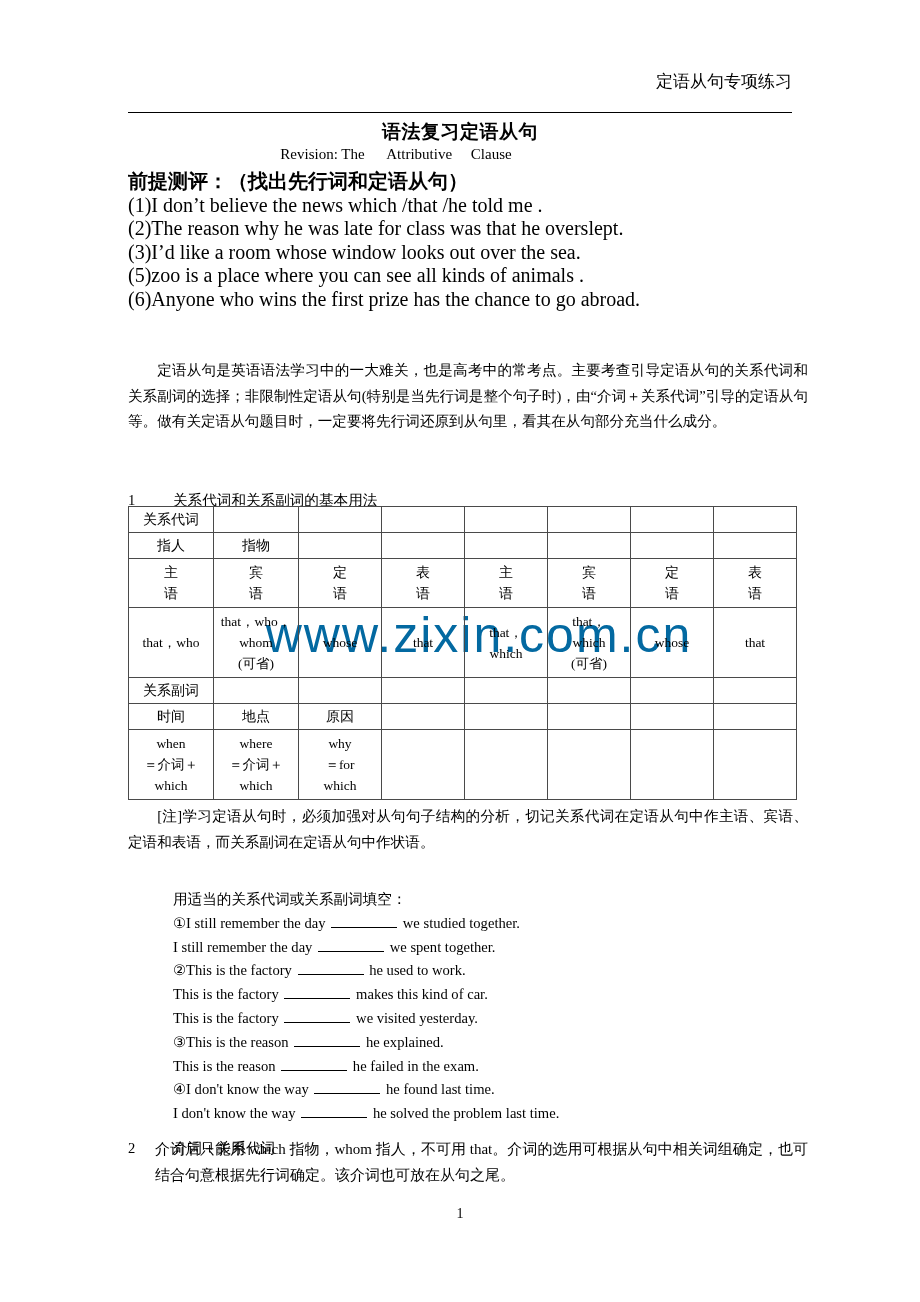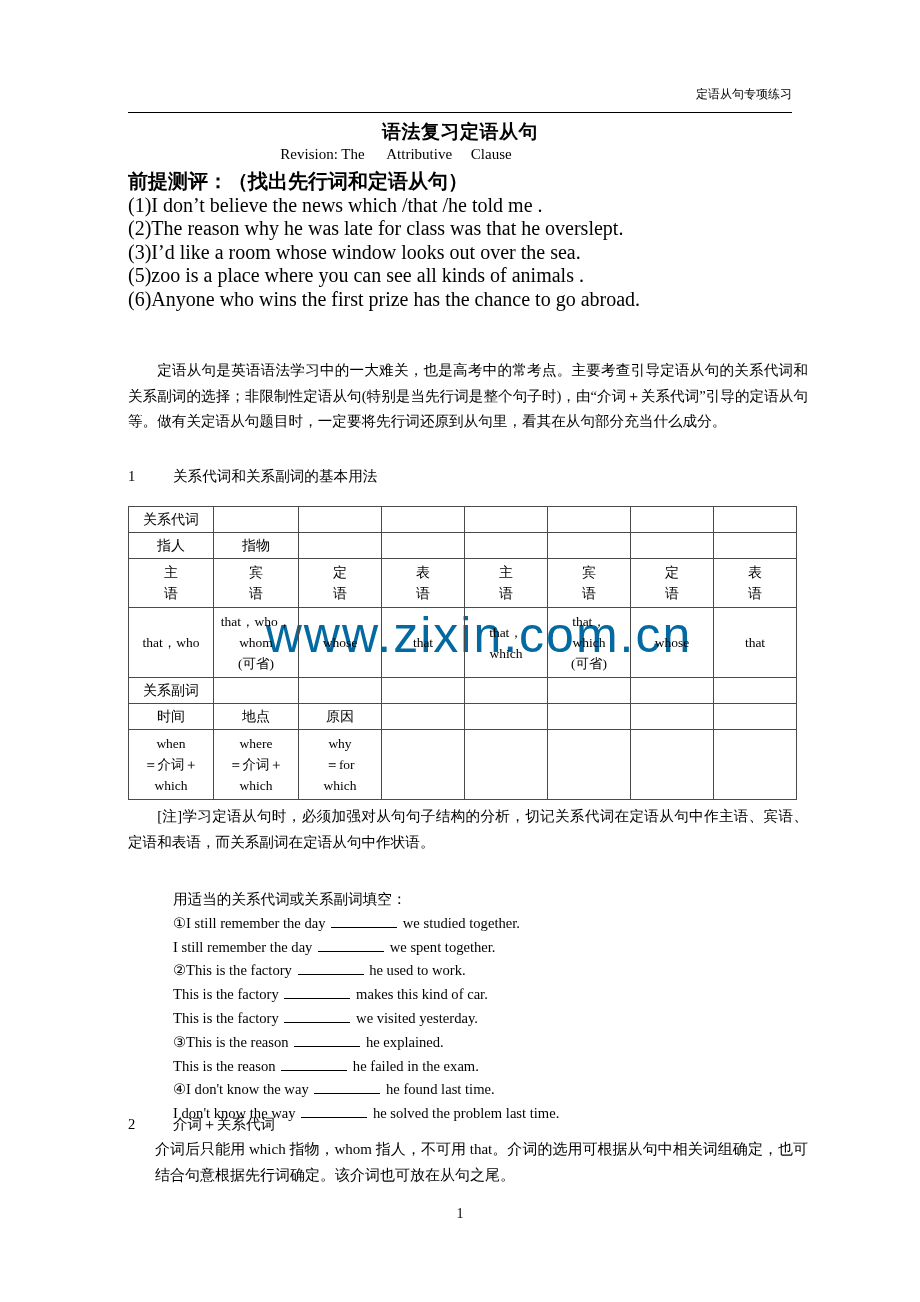--- a/index.html
+++ b/index.html
@@ -117,22 +117,22 @@
     font-family: "Liberation Serif", "DejaVu Serif", serif;
     font-size: 15px;
     margin-left: 3px;
     line-height: 1;
     padding-bottom: 1px;
     white-space: nowrap;
   }
   .header-right {
     position: absolute;
     right: 0;
-    top: 28px;
-    font-size: 12px;
+    top: 12px;
+    font-size: 17px;
     font-family: "Liberation Serif", "DejaVu Serif", serif;
     white-space: nowrap;
   }
   .header-rule {
     position: absolute;
     left: 128px;
     top: 112px;
     width: 664px;
     border-top: 1.6px solid #000000;
   }
@@ -184,20 +184,21 @@
     line-height: 25.5px;
     text-align: justify;
   }
 
   .numbered {
     position: absolute;
     left: 128px;
     width: 680px;
     font-size: 14.6px;
     line-height: 23px;
+    margin-top: 24px;
   }
   .numbered .num {
     display: inline-block;
     width: 45px;
   }
 
   
   table.grid {
     position: absolute;
     left: 128px;

